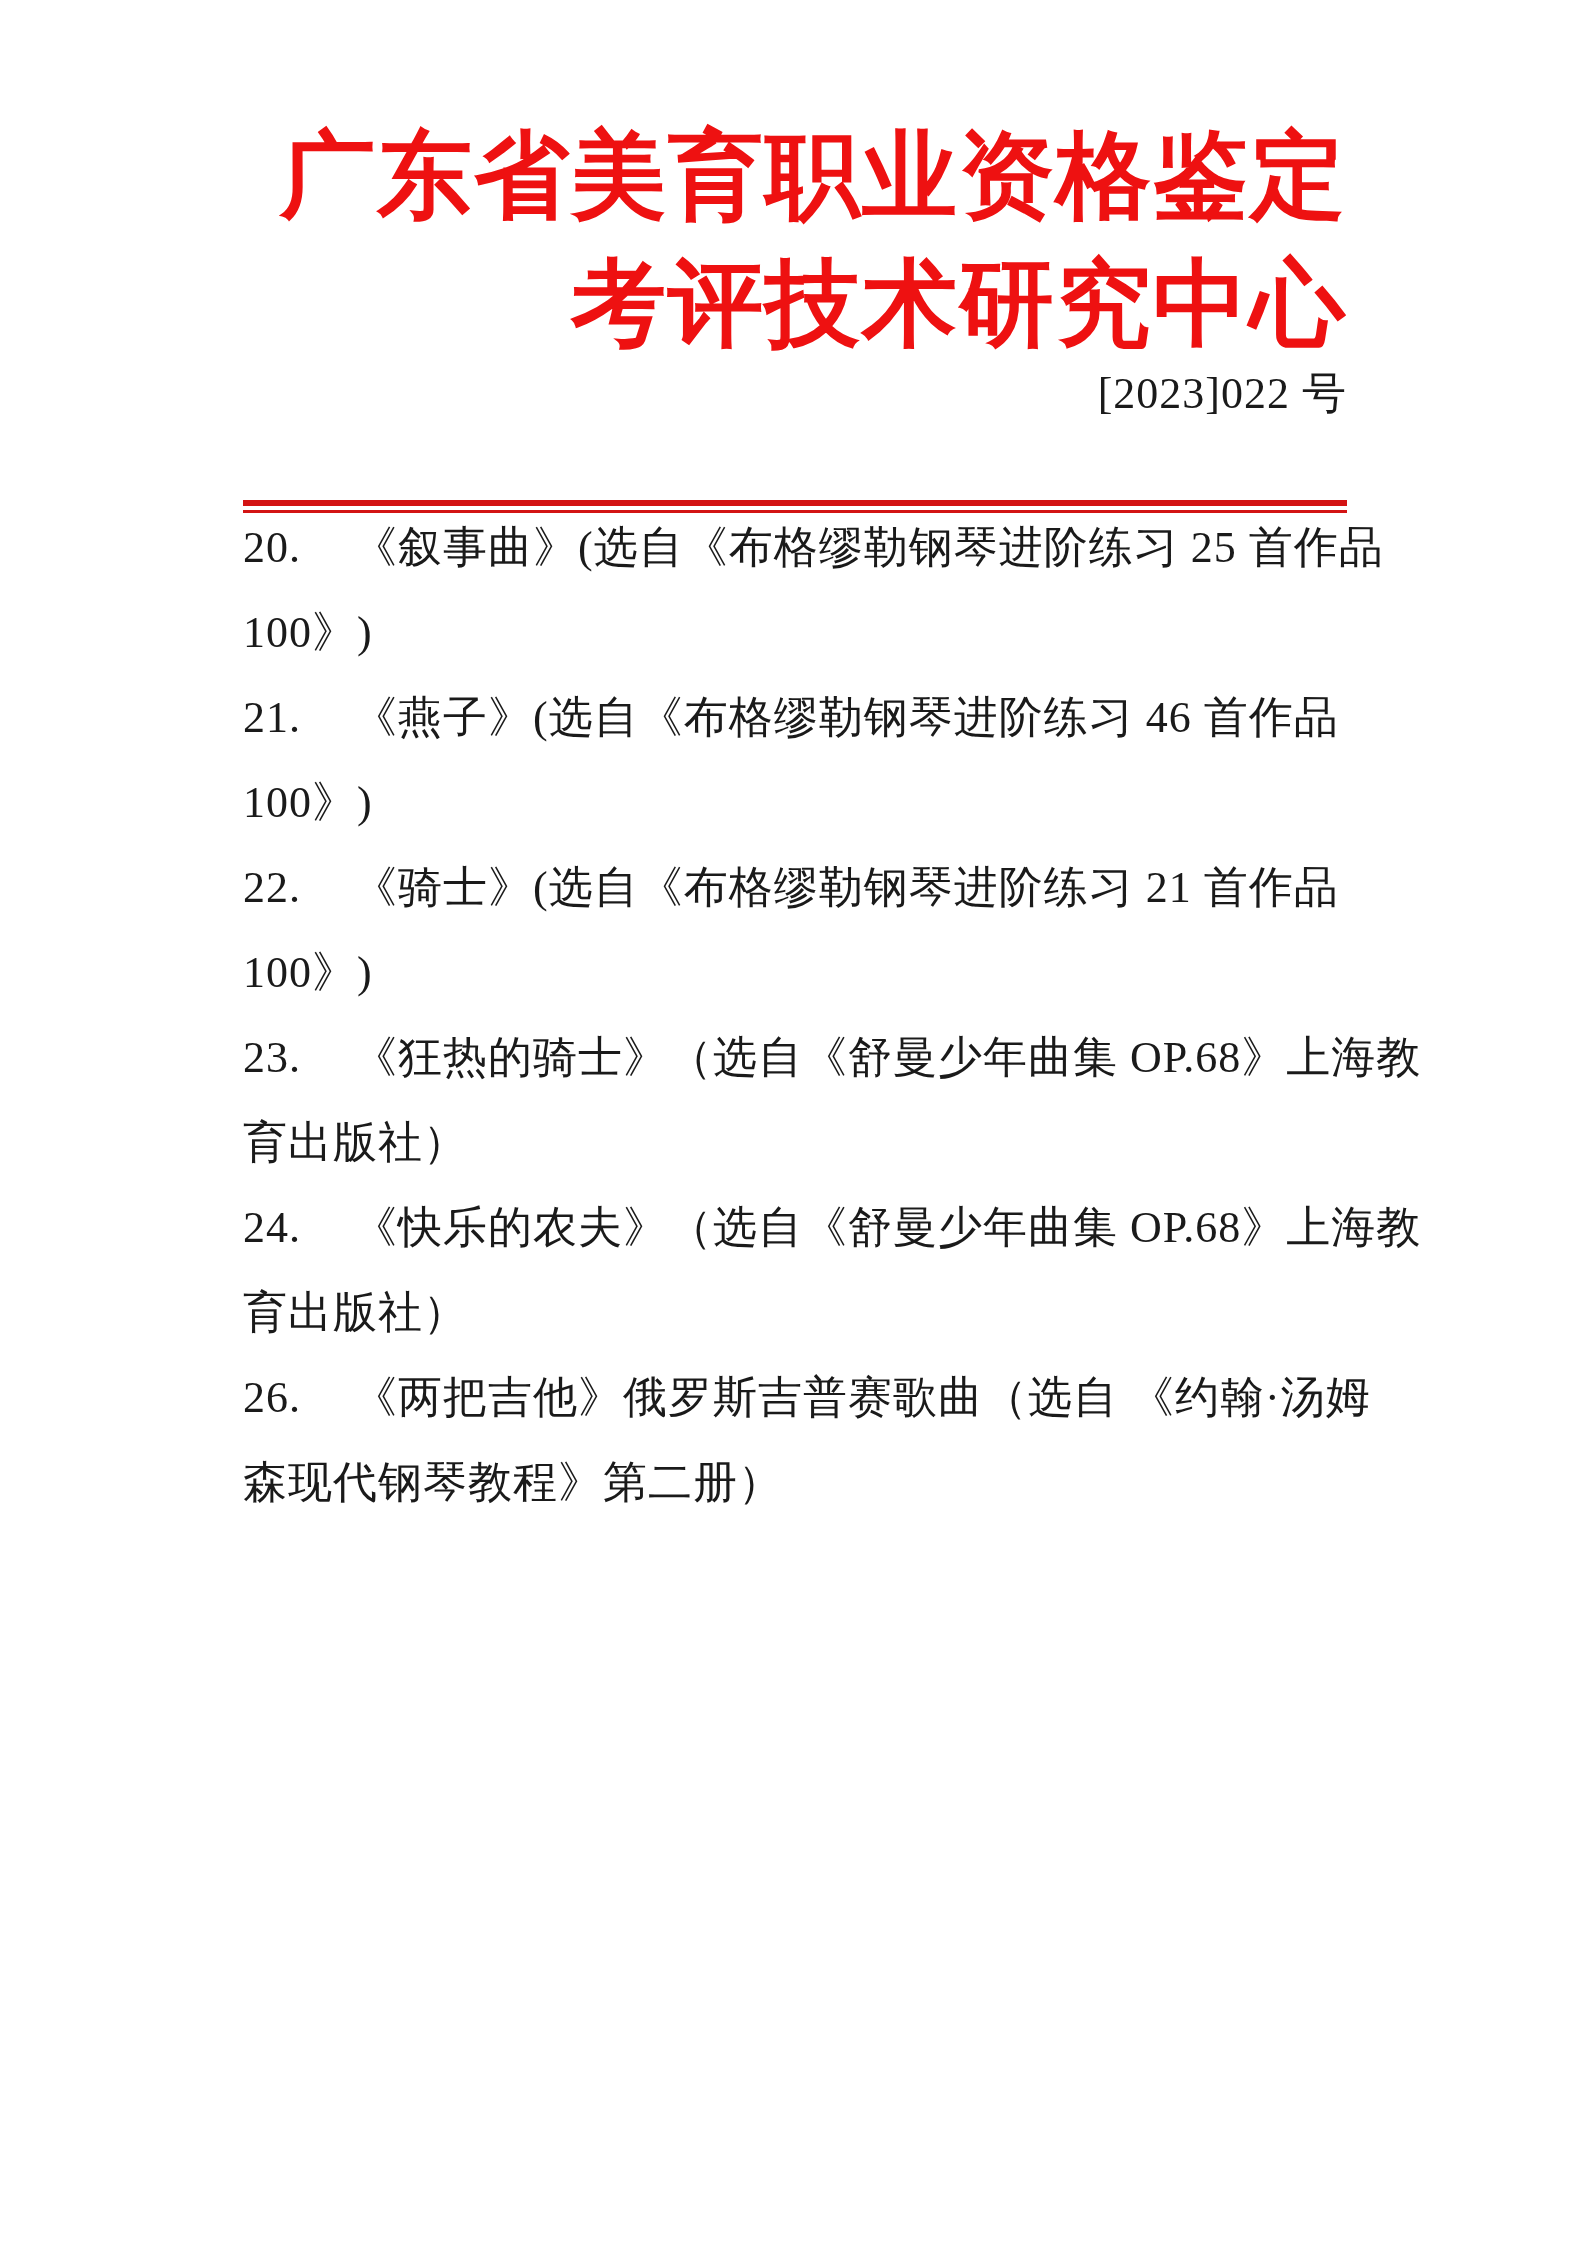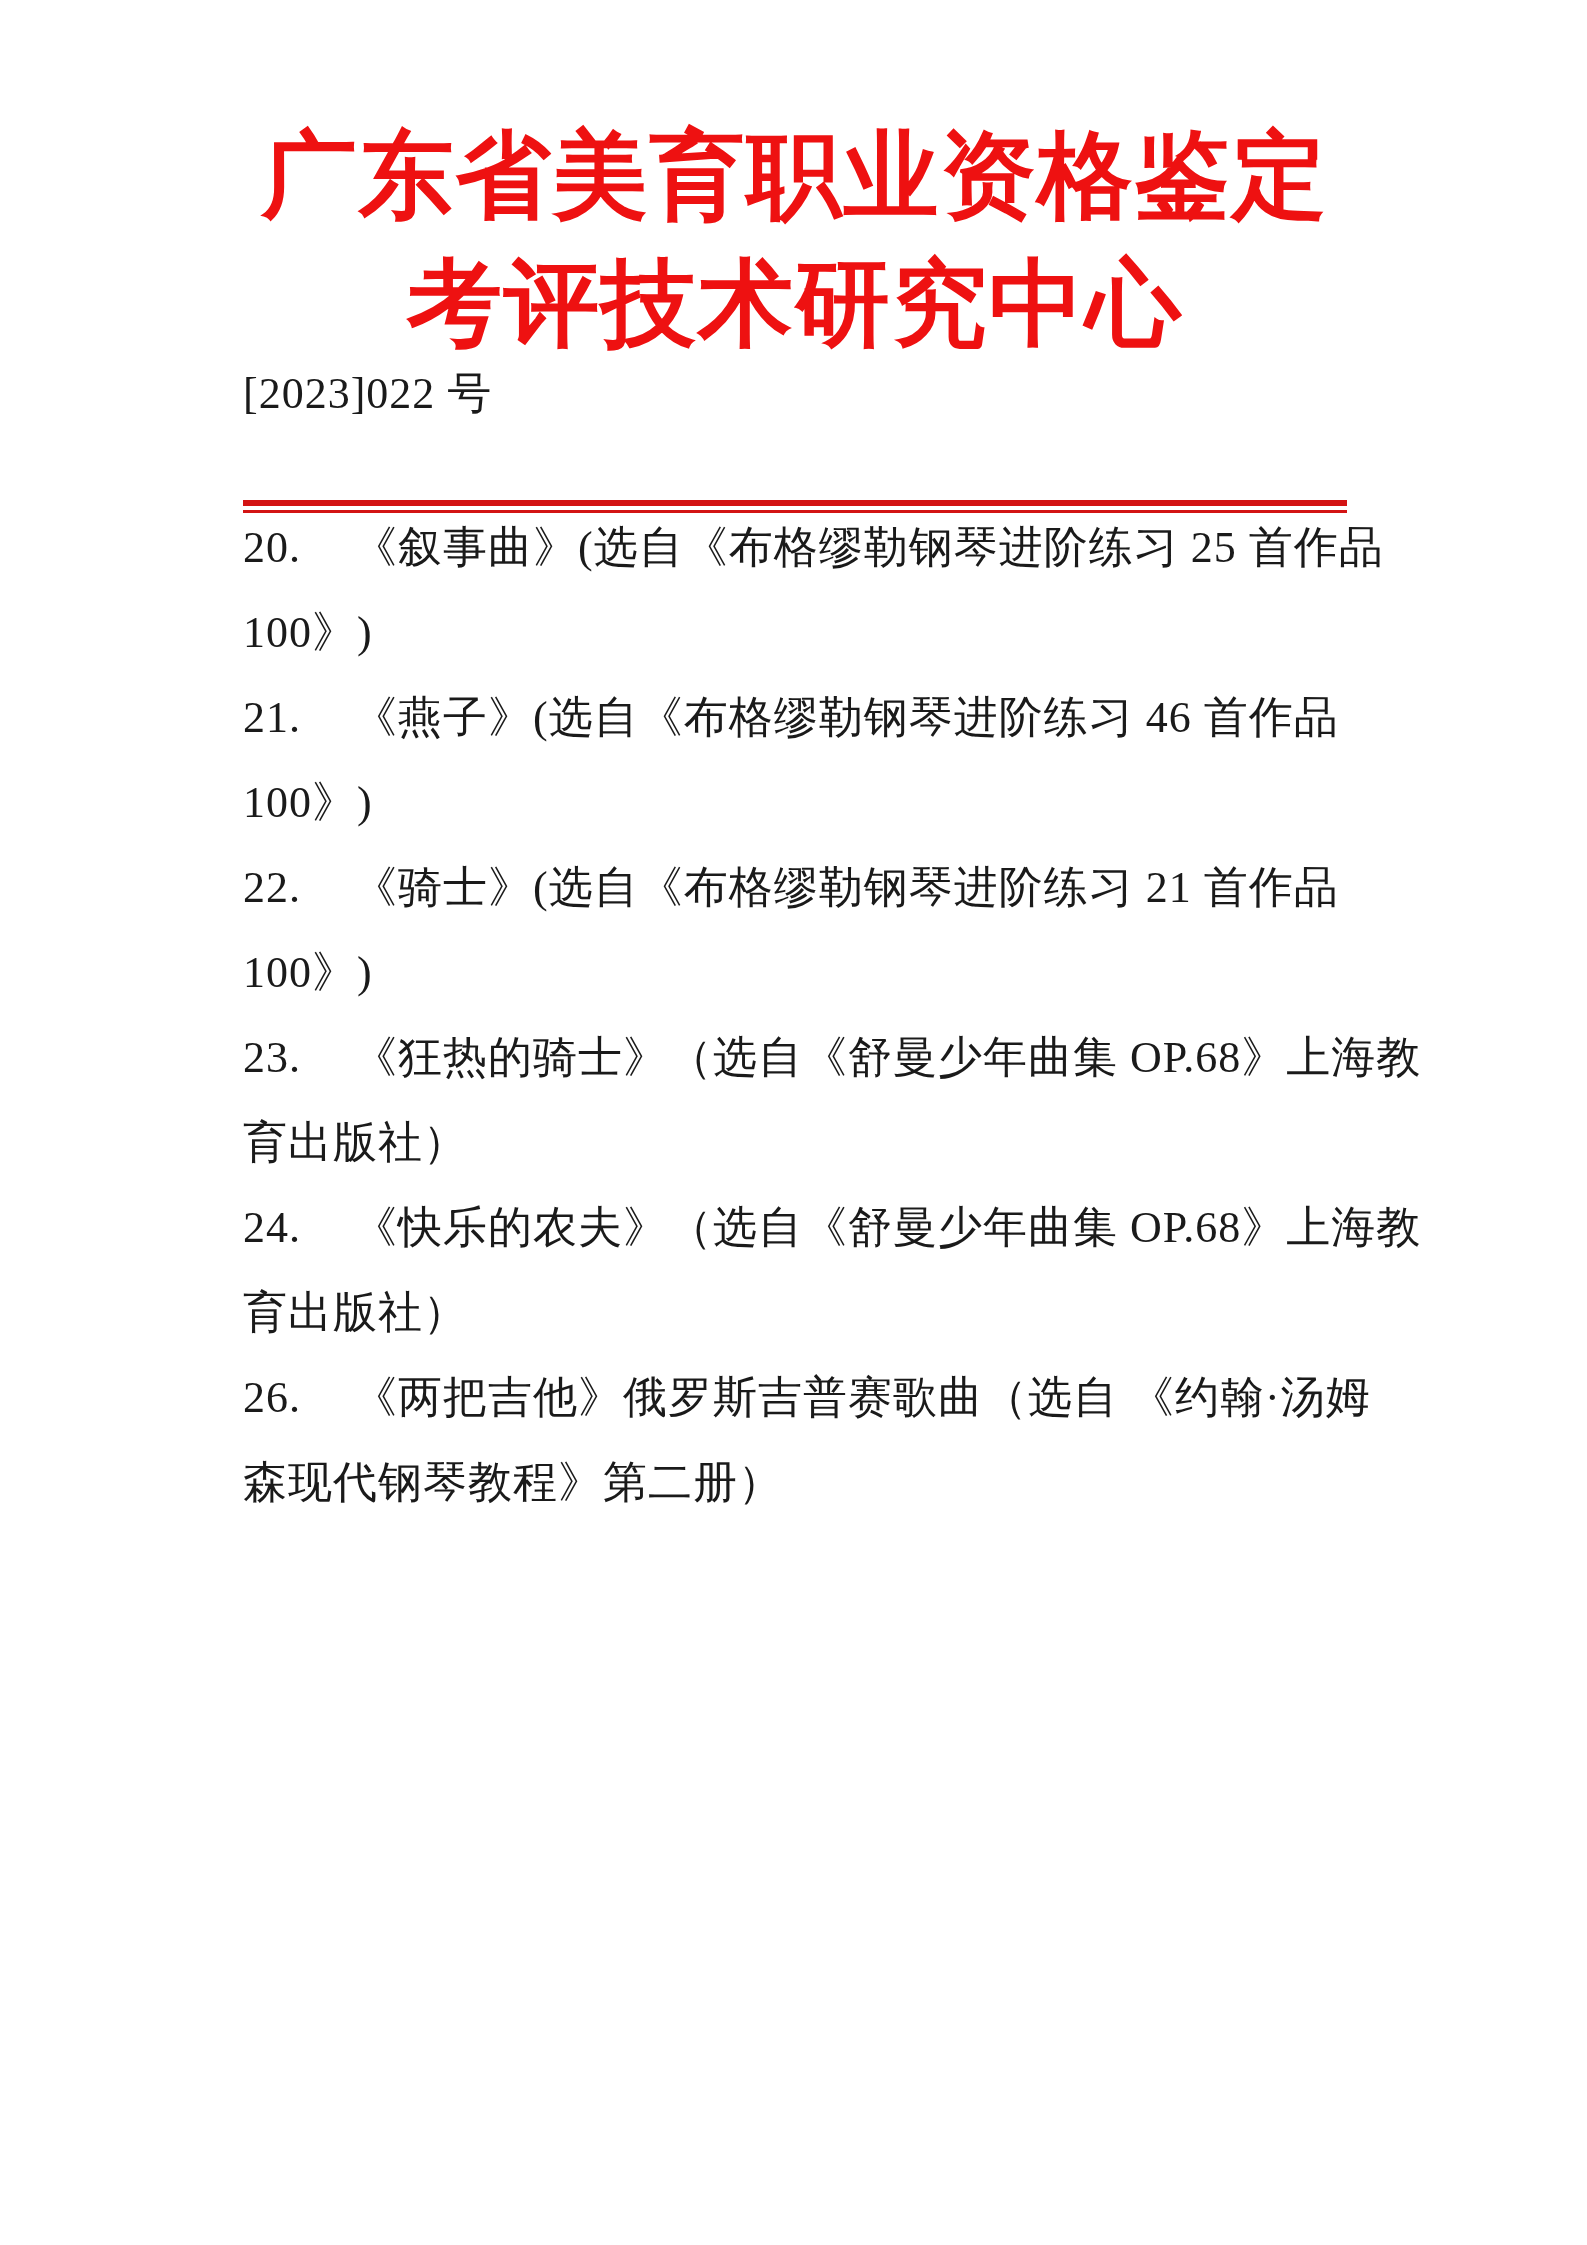--- a/index.html
+++ b/index.html
@@ -14,29 +14,29 @@
     font-family: "Liberation Serif", "DejaVu Serif", serif;
     color: #1a1a1a;
     overflow: hidden;
   }
   .content {
     margin-left: 243px;
     width: 1104px;
   }
   .doc-title {
     margin-top: 112px;
-    text-align: center;
+    text-align: right;
     font-size: 95px;
     line-height: 128px;
     font-weight: bold;
     letter-spacing: 2px;
     white-space: nowrap;
   }
   .doc-number {
-    text-align: left;
+    text-align: right;
     font-size: 44px;
     line-height: 52px;
     letter-spacing: 1px;
   }
   .separator {
     margin-top: 80px;
     height: 4px;
     border-top: 6px solid;
     border-bottom: 3px solid;
     background: #ffffff;

